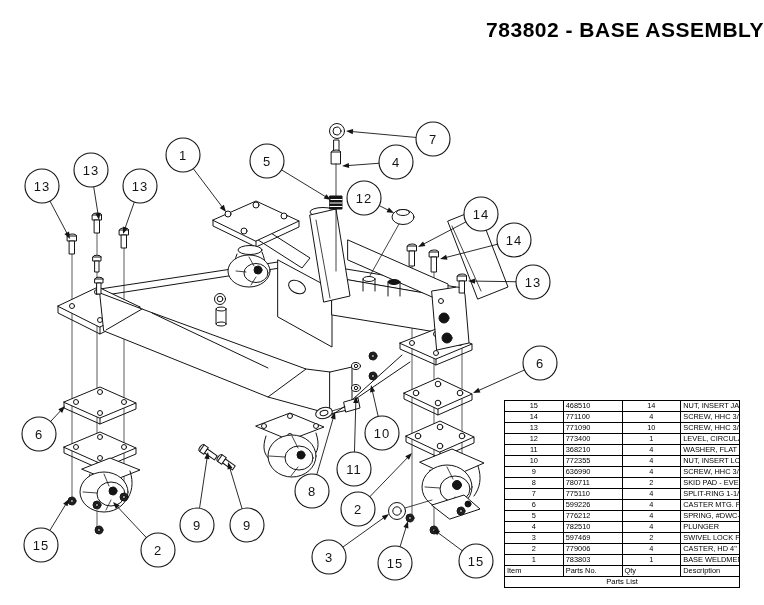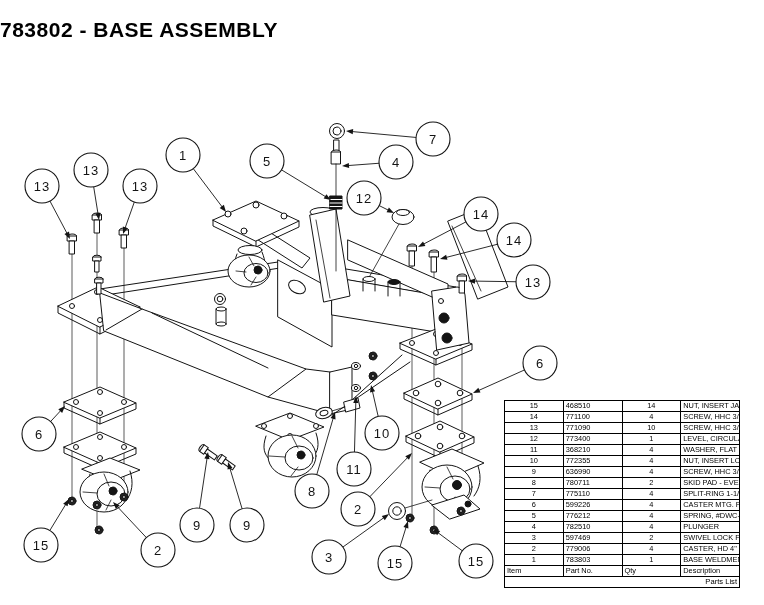--- a/index.html
+++ b/index.html
@@ -1,29 +1,29 @@
 <!DOCTYPE html>
 <html><head>
 <meta charset="utf-8">
 <style>
   html,body{margin:0;padding:0;background:#fff;}
   #stage{position:relative;width:764px;height:605px;background:#fff;overflow:hidden;
          font-family:"Liberation Sans",sans-serif;color:#000;}
-  .title{position:absolute;top:18px;left:0;width:764px;text-align:left;
+  .title{position:absolute;top:18px;left:0;width:764px;text-align:right;
          font-size:21px;font-weight:bold;letter-spacing:.5px;
          font-family:"Liberation Sans",sans-serif;}
   svg{position:absolute;left:0;top:0;}
   
   .parts-table{position:absolute;left:504px;top:400px;width:236px;
       border-collapse:collapse;table-layout:fixed;
       font-family:"Liberation Sans",sans-serif;font-size:7.4px;line-height:1;color:#000;}
   .parts-table td{border:1px solid #000;height:10px;padding:0 2px;
       white-space:nowrap;overflow:hidden;}
   .parts-table td.c{text-align:center;padding:0 1px;}
-  .parts-table td.cap{text-align:right;font-size:7.6px;}
+  .parts-table td.cap{text-align:center;font-size:7.6px;}
 </style>
 </head>
 <body>
 
 <div id="stage">
 
   <div class="title">783802 - BASE ASSEMBLY</div>
 
   <svg width="764" height="605" viewBox="0 0 764 605">
     <g stroke="#141414" stroke-width="1" fill="none" stroke-linejoin="round" stroke-linecap="round">
@@ -494,21 +494,21 @@
           <td>CASTER, HD 4"</td>
         </tr>
         <tr>
           <td class="c">1</td>
           <td>783803</td>
           <td class="c">1</td>
           <td>BASE WELDMENT EVENTER</td>
         </tr>
         <tr>
           <td>Item</td>
-          <td>Part No.</td>
+          <td>Parts No.</td>
           <td>Qty</td>
           <td>Description</td>
         </tr>
         <tr>
           <td class="cap" colspan="4">Parts List</td>
         </tr>
       </tbody>
   </table>
 </div>
 

